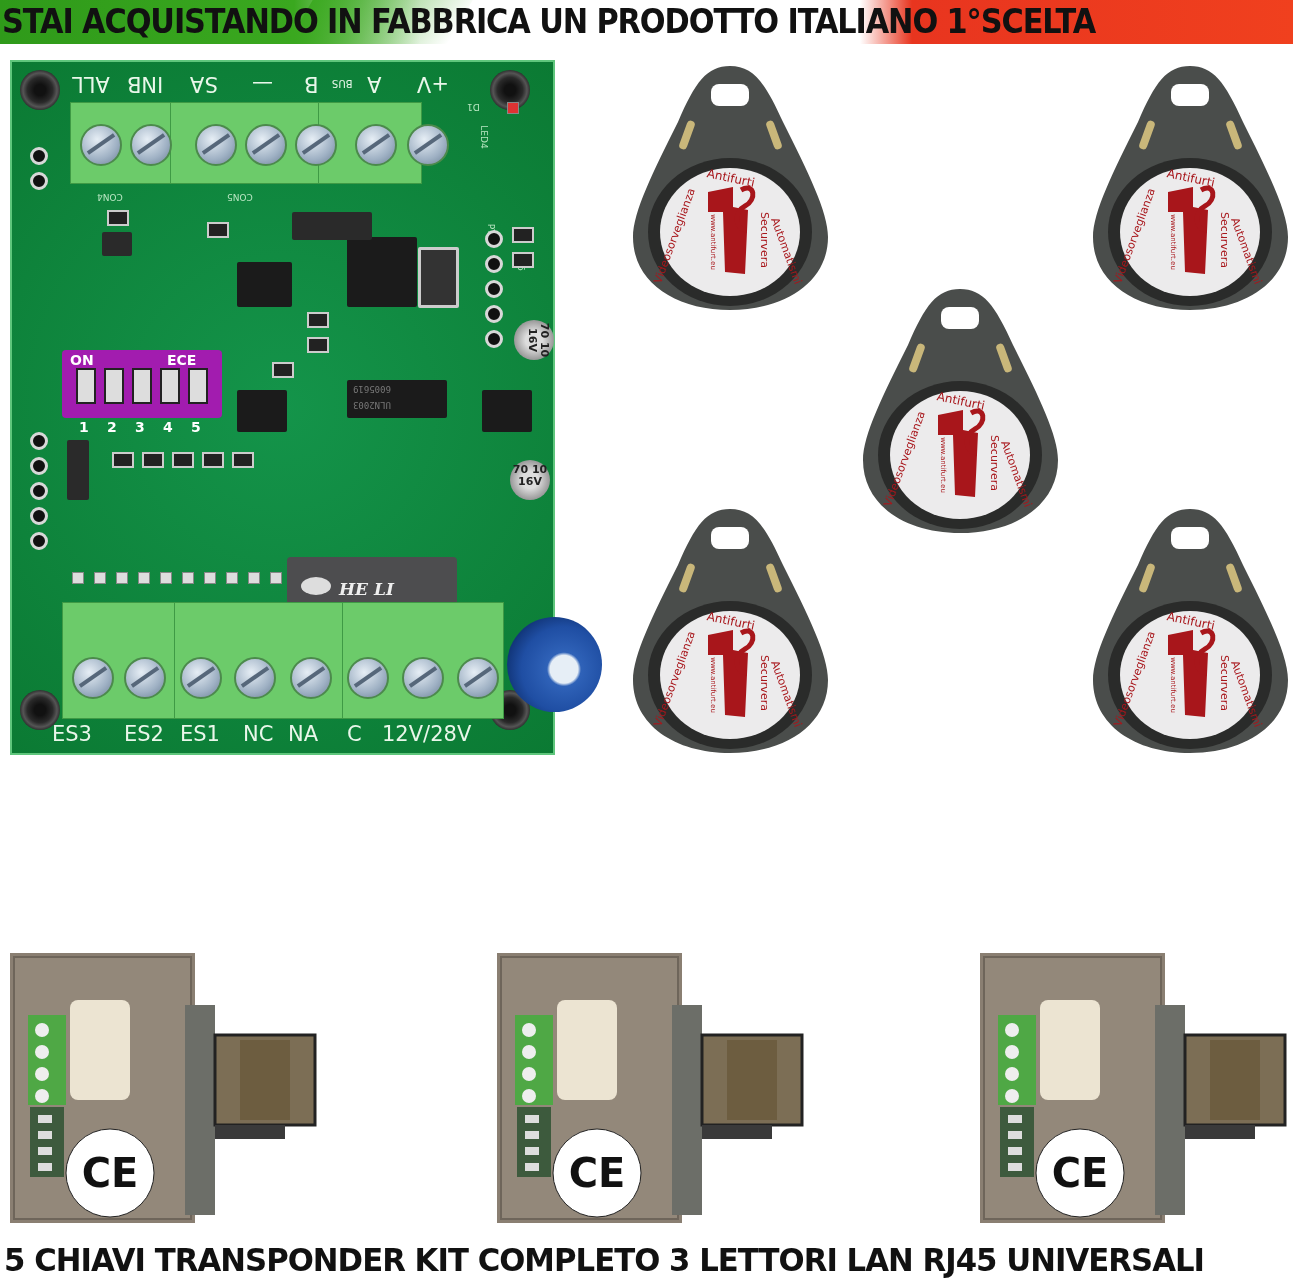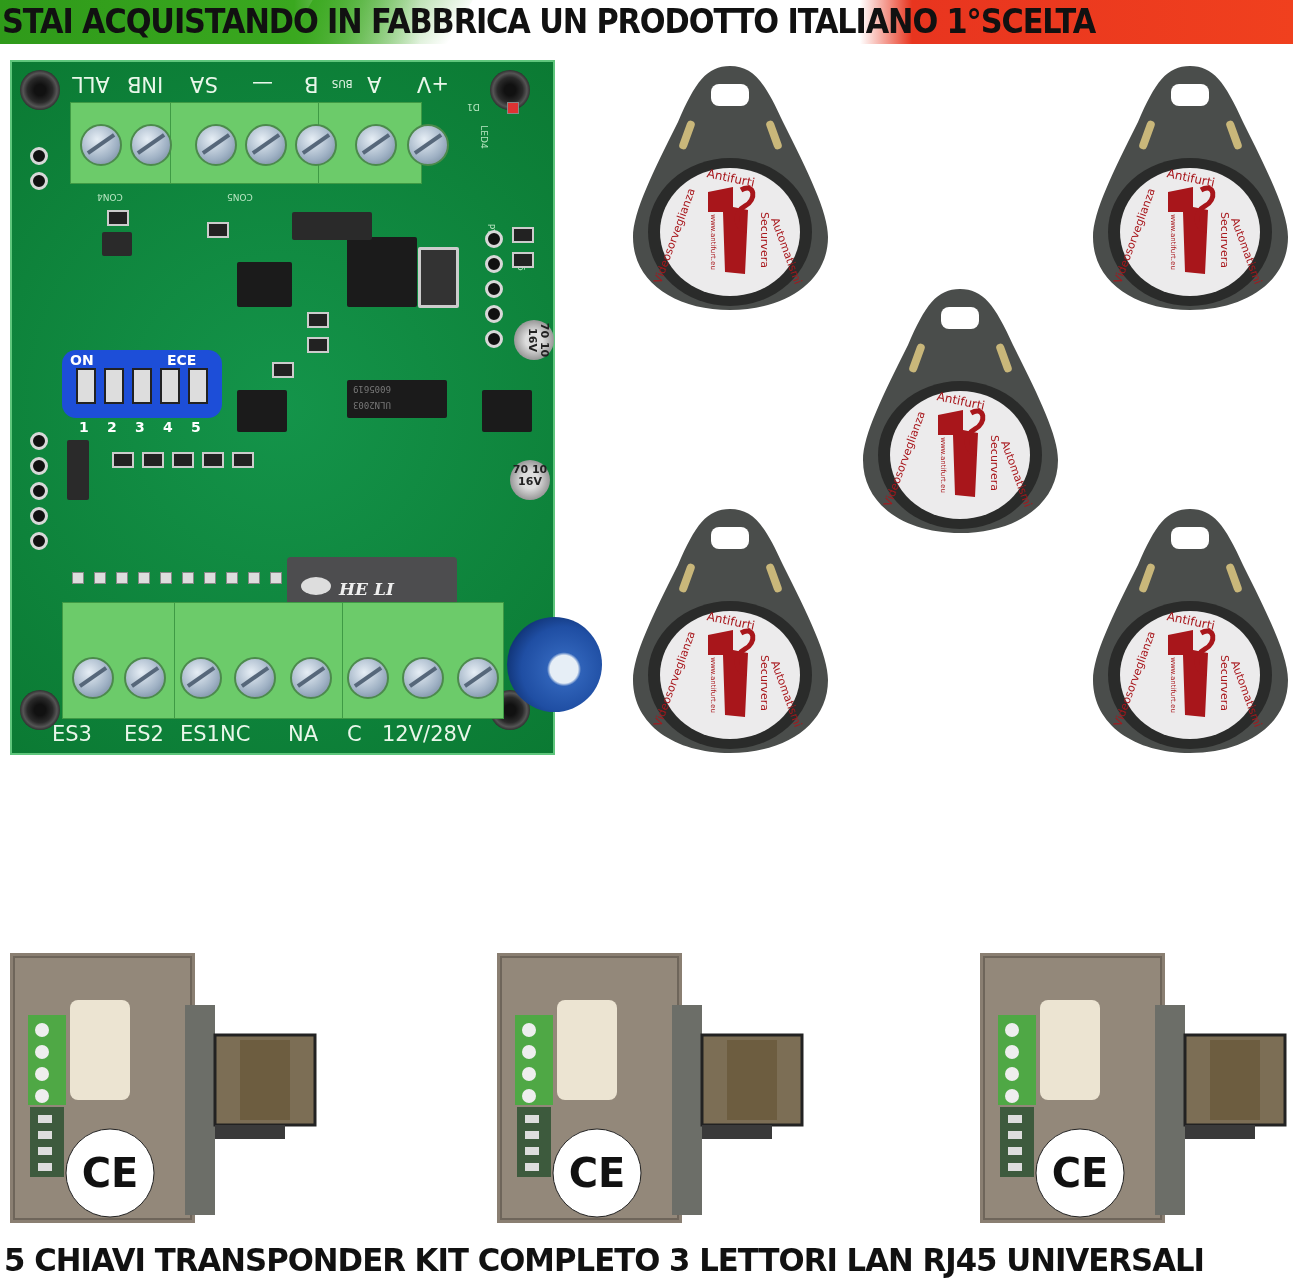--- a/index.html
+++ b/index.html
@@ -15,21 +15,21 @@
   .pcb{position:absolute;left:10px;top:60px;width:545px;height:695px;background:#0f8a3a;border:2px solid #5fc67c;box-sizing:border-box;}
   .pcb .inner{position:absolute;left:0;top:0;right:0;bottom:0;background:radial-gradient(circle at 50% 50%,#14944a,#0b7a33);}
   .hole{position:absolute;width:40px;height:40px;border-radius:50%;background:radial-gradient(circle,#111 20%,#2a2a2a 45%,#555 60%,#222 75%);}
   .term-block{position:absolute;background:#6ccb6a;border:1px solid #3f9a45;}
   .screw{position:absolute;width:38px;height:38px;border-radius:50%;background:radial-gradient(circle at 40% 35%,#e6eef5,#9fb1c4 60%,#6b7f95);border:2px solid #4c8a4c;}
   .screw::after{content:"";position:absolute;left:3px;top:16px;width:32px;height:4px;background:#56677a;transform:rotate(-35deg);}
   .pin-label{position:absolute;color:#e9f7ea;font-size:21px;font-family:"DejaVu Sans",sans-serif;white-space:nowrap;}
   .pin-label.flip{transform:rotate(180deg);}
   .chip{position:absolute;background:#1b1b1b;border-radius:2px;}
   .chip-text{position:absolute;color:#777;font-size:9px;font-family:"DejaVu Sans Mono",monospace;white-space:nowrap;}
-  .dip{position:absolute;left:50px;top:288px;width:160px;height:68px;background:#1d4ed8;border-radius:14px;}
+  .dip{position:absolute;left:50px;top:288px;width:160px;height:68px;background:#a21caf;border-radius:4px;}
   .dip .sw{position:absolute;top:18px;width:16px;height:32px;background:#ddd;border:2px solid #222;}
   .dip .lbl{position:absolute;color:#fff;font-size:14px;font-weight:bold;}
   .dip-num{position:absolute;color:#fff;font-size:14px;font-weight:bold;}
   .relay{position:absolute;left:275px;top:495px;width:170px;height:135px;background:#4d4d4f;border-radius:4px;}
   .relay .brand{position:absolute;left:52px;top:22px;color:#eee;font-family:"DejaVu Serif",serif;font-style:italic;font-weight:bold;font-size:17px;}
   .relay .model{position:absolute;left:14px;top:54px;color:#eee;font-size:16px;font-family:"Liberation Sans",sans-serif;}
   .relay .spec{position:absolute;left:14px;color:#eee;font-size:11px;font-family:"Liberation Sans",sans-serif;}
   .relay .logo{position:absolute;left:14px;top:20px;width:30px;height:18px;border-radius:50%;background:#ddd;}
   .relay .cqc{position:absolute;left:94px;top:94px;width:34px;height:18px;border:2px solid #ddd;border-radius:50%;color:#ddd;font-size:9px;text-align:center;line-height:18px;}
   .relay .ul{position:absolute;left:134px;top:92px;color:#ddd;font-size:16px;font-weight:bold;}
@@ -185,21 +185,21 @@
   <div class="screw" style="left:168px;top:595px;"></div>
   <div class="screw" style="left:222px;top:595px;"></div>
   <div class="screw" style="left:278px;top:595px;"></div>
   <div class="screw" style="left:335px;top:595px;"></div>
   <div class="screw" style="left:390px;top:595px;"></div>
   <div class="screw" style="left:445px;top:595px;"></div>
 
   <div class="pin-label" style="left:40px;top:660px;">ES3</div>
   <div class="pin-label" style="left:112px;top:660px;">ES2</div>
   <div class="pin-label" style="left:168px;top:660px;">ES1</div>
-  <div class="pin-label" style="left:208px;top:660px;">NC</div>
+  <div class="pin-label" style="left:231px;top:660px;">NC</div>
   <div class="pin-label" style="left:276px;top:660px;">NA</div>
   <div class="pin-label" style="left:335px;top:660px;">C</div>
   <div class="pin-label" style="left:370px;top:660px;">12V/28V</div>
 </div>
 
 <svg width="0" height="0" style="position:absolute">
   <defs>
     <symbol id="fob-sym" viewBox="0 0 195 250">
       <path d="M97 4 C120 4 132 20 150 60 C175 110 195 150 195 175 C195 220 152 248 97 248 C42 248 0 220 0 175 C0 150 20 110 45 60 C62 20 74 4 97 4 Z" fill="#4a4d4b"></path>
       <rect x="78" y="22" width="38" height="22" rx="8" fill="#fff"></rect>

